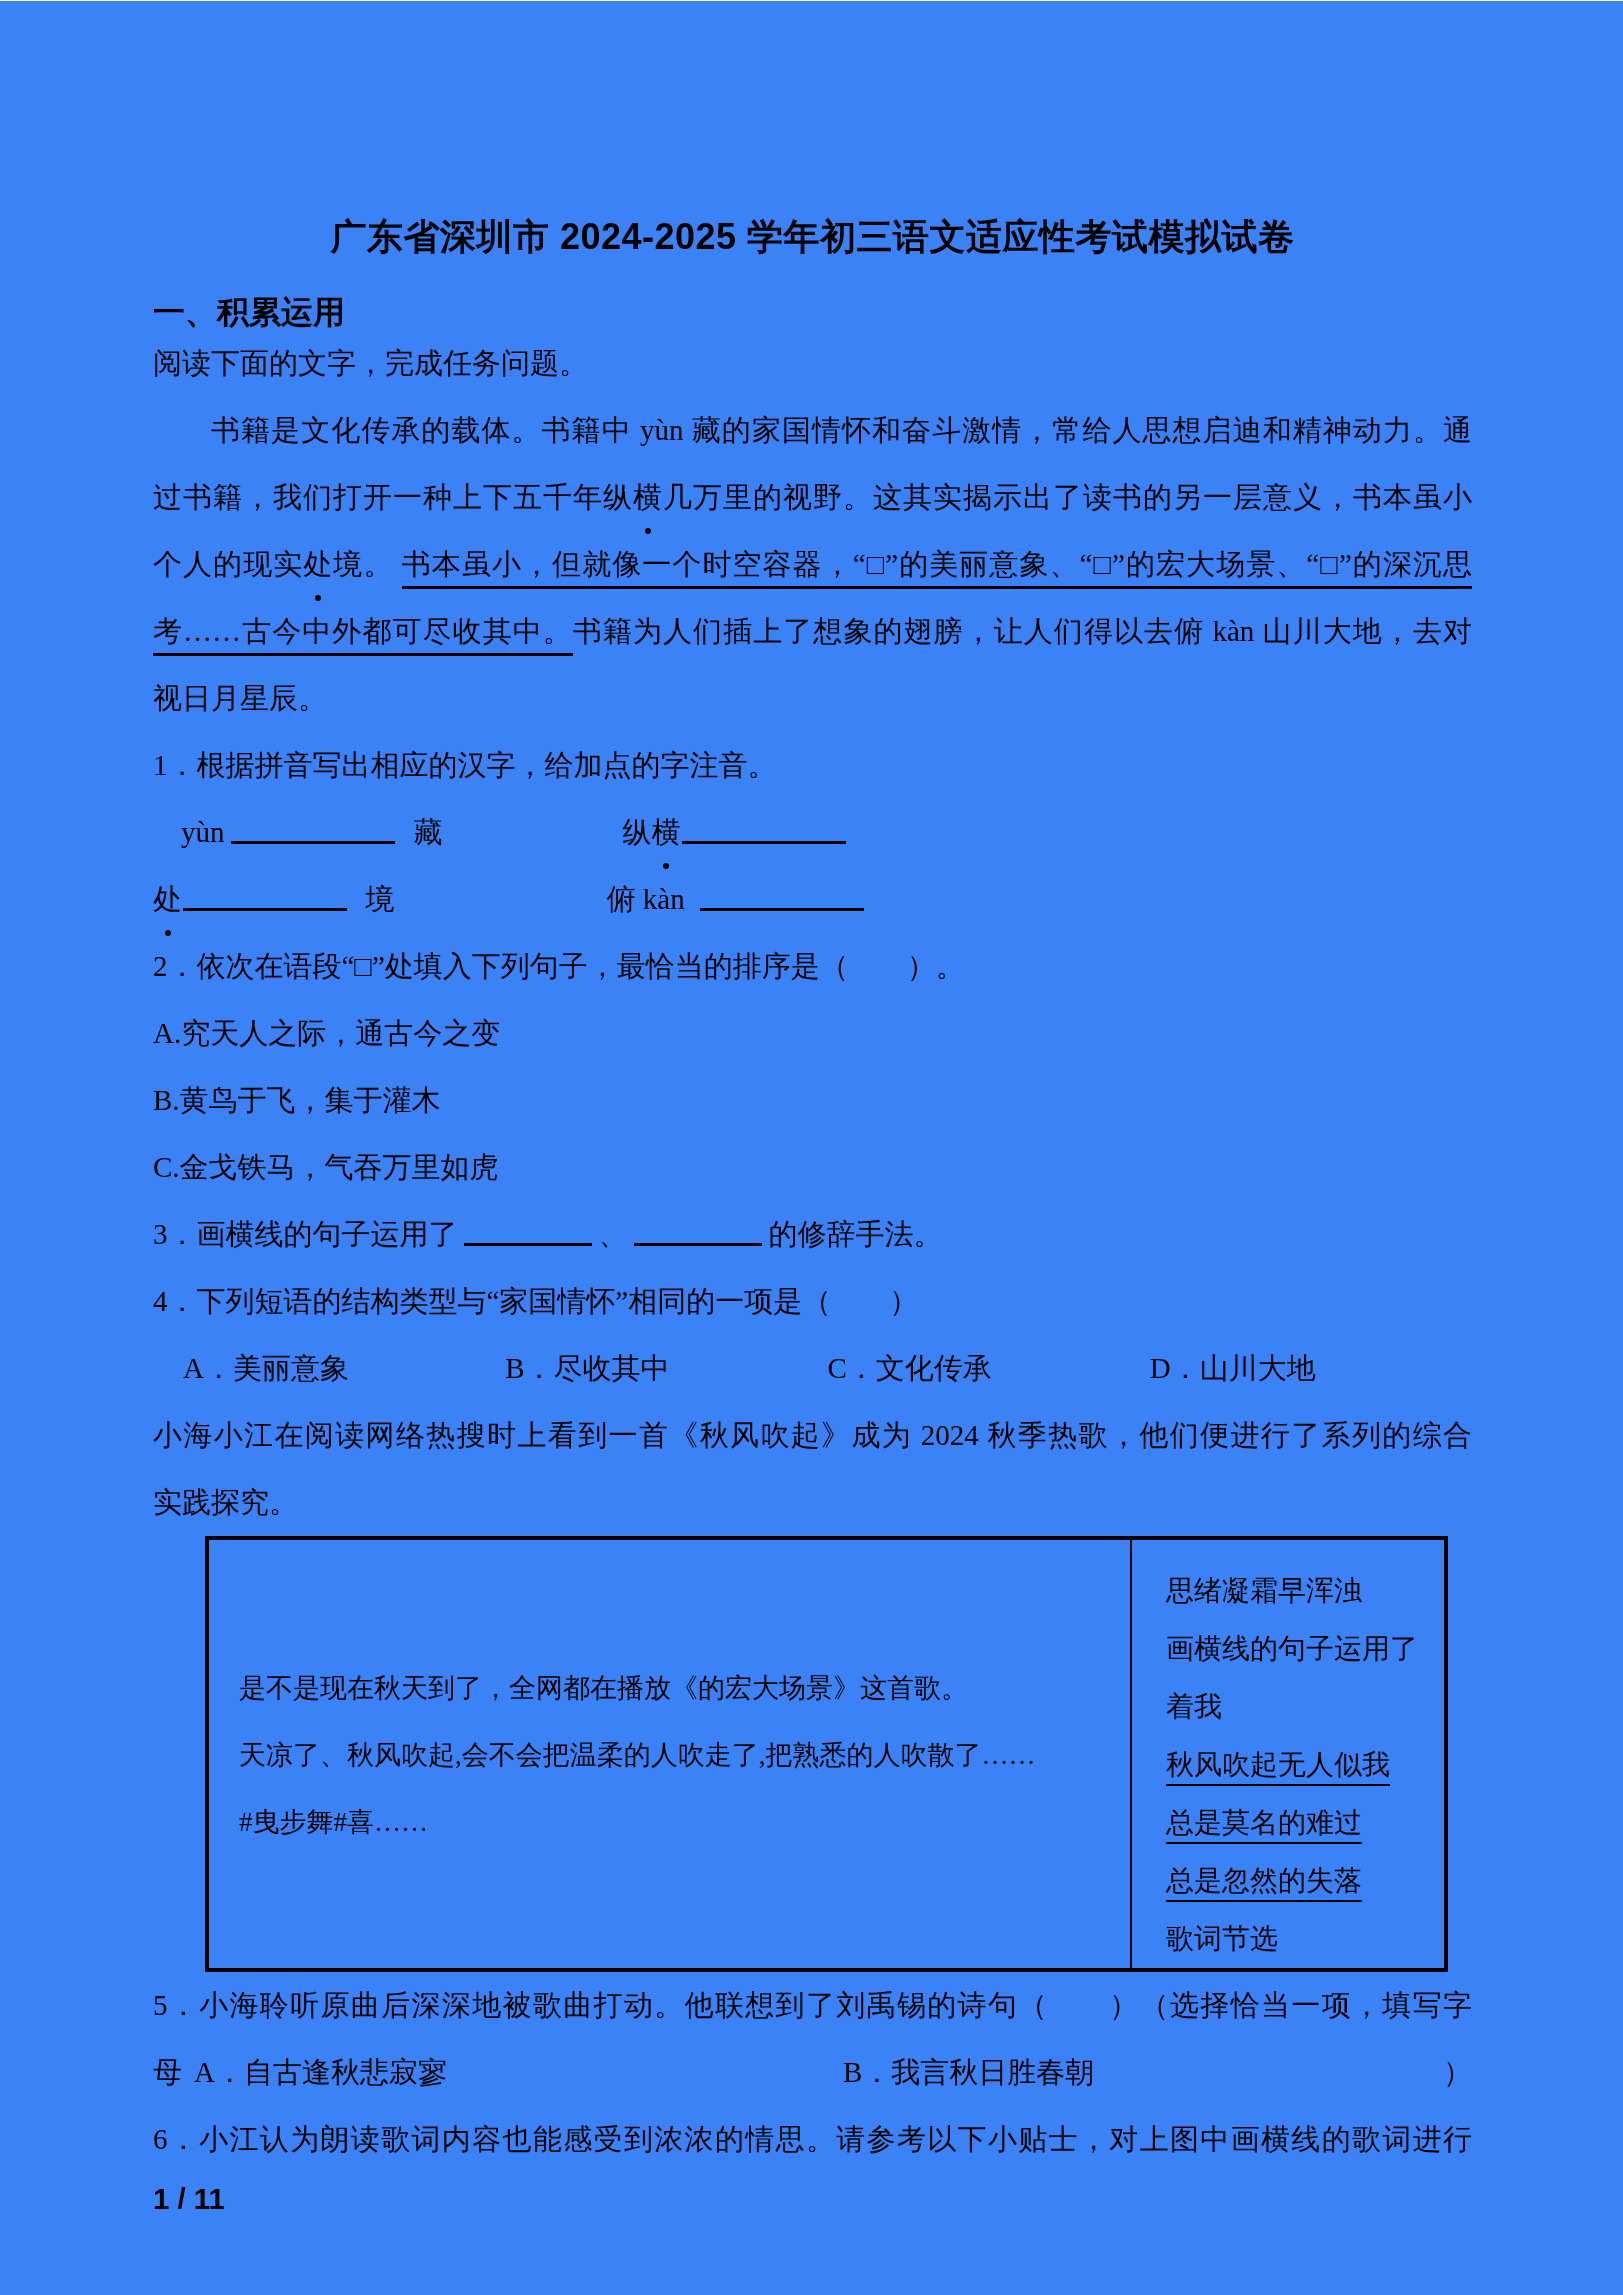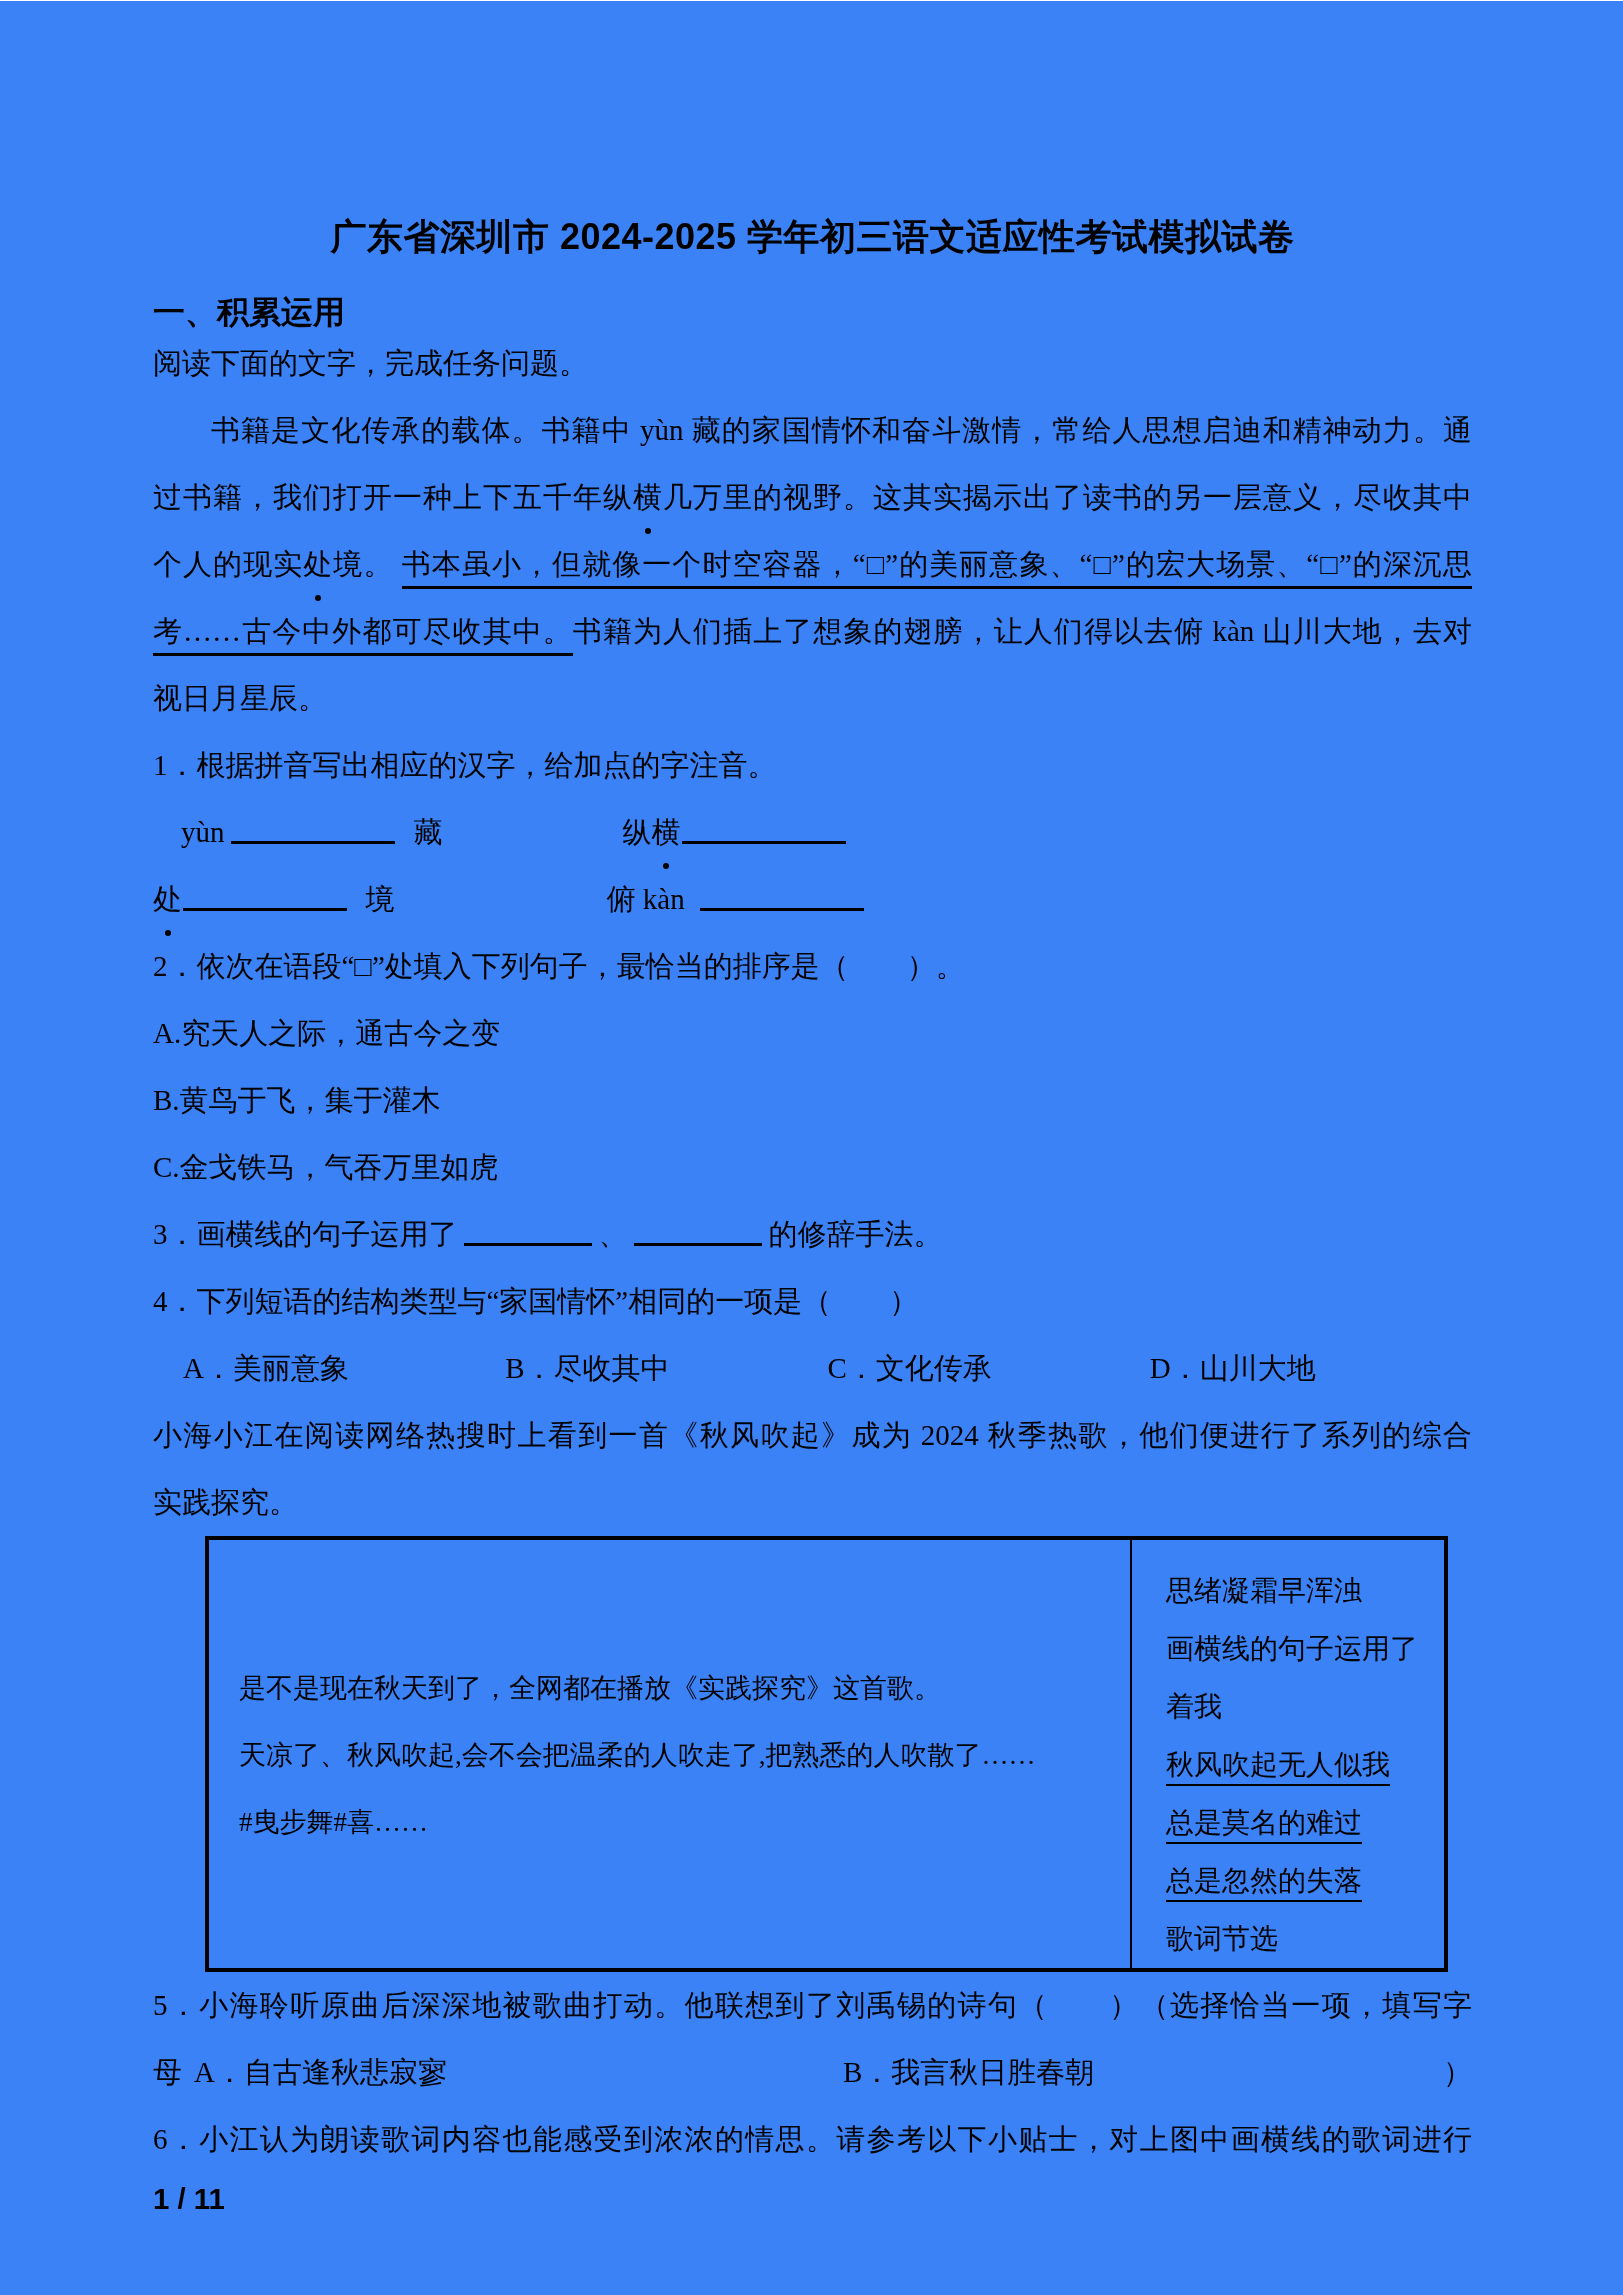--- a/index.html
+++ b/index.html
@@ -58,21 +58,21 @@
   <div class="content">
 
     <div class="doc-title">广东省深圳市 2024-2025 学年初三语文适应性考试模拟试卷</div>
 
     <div class="sec-heading">一、积累运用</div>
 
     <div class="ln">阅读下面的文字，完成任务问题。</div>
 
     <div class="ln jst indent"><span>书籍是文化传承的载体。书籍中 yùn 藏的家国情怀和奋斗激情，常给人思想启迪和精神动力。通</span></div>
 
-    <div class="ln jst"><span>过书籍，我们打开一种上下五千年纵</span><span class="zd">横</span><span>几万里的视野。这其实揭示出了读书的另一层意义，尽收其中</span></div>
+    <div class="ln jst"><span>过书籍，我们打开一种上下五千年纵</span><span class="zd">横</span><span>几万里的视野。这其实揭示出了读书的另一层意义，书本虽小</span></div>
 
     <div class="ln jst"><span>个人的现实</span><span class="zd">处</span><span>境。 </span><span class="usent">书本虽小，但就像一个时空容器，“□”的美丽意象、“□”的宏大场景、“□”的深沉思</span></div>
 
     <div class="ln jst"><span class="usent">考……古今中外都可尽收其中。</span><span>书籍为人们插上了想象的翅膀，让人们得以去俯 kàn 山川大地，去对</span></div>
 
     <div class="ln">视日月星辰。</div>
 
     <div class="ln">1．根据拼音写出相应的汉字，给加点的字注音。</div>
 
     <div class="ln q1row">
@@ -99,21 +99,21 @@
       <span class="opt">B．尽收其中</span>
       <span class="opt">C．文化传承</span>
       <span class="opt">D．山川大地</span>
     </div>
 
     <div class="ln jst"><span>小海小江在阅读网络热搜时上看到一首《秋风吹起》成为 2024 秋季热歌，他们便进行了系列的综合</span></div>
     <div class="ln">实践探究。</div>
 
     <div class="lyrics-table">
       <div class="cell-left">
-        <div class="lln">是不是现在秋天到了，全网都在播放《实践探究》这首歌。</div>
+        <div class="lln">是不是现在秋天到了，全网都在播放《的宏大场景》这首歌。</div>
         <div class="lln">天凉了、秋风吹起,会不会把温柔的人吹走了,把熟悉的人吹散了……</div>
         <div class="lln">#曳步舞#喜……</div>
       </div>
       <div class="cell-right">
         <div class="rln">思绪凝霜早浑浊</div>
         <div class="rln">画横线的句子运用了</div>
         <div class="rln">着我</div>
         <div class="rln"><span class="u">秋风吹起无人似我</span></div>
         <div class="rln"><span class="u">总是莫名的难过</span></div>
         <div class="rln"><span class="u">总是忽然的失落</span></div>

